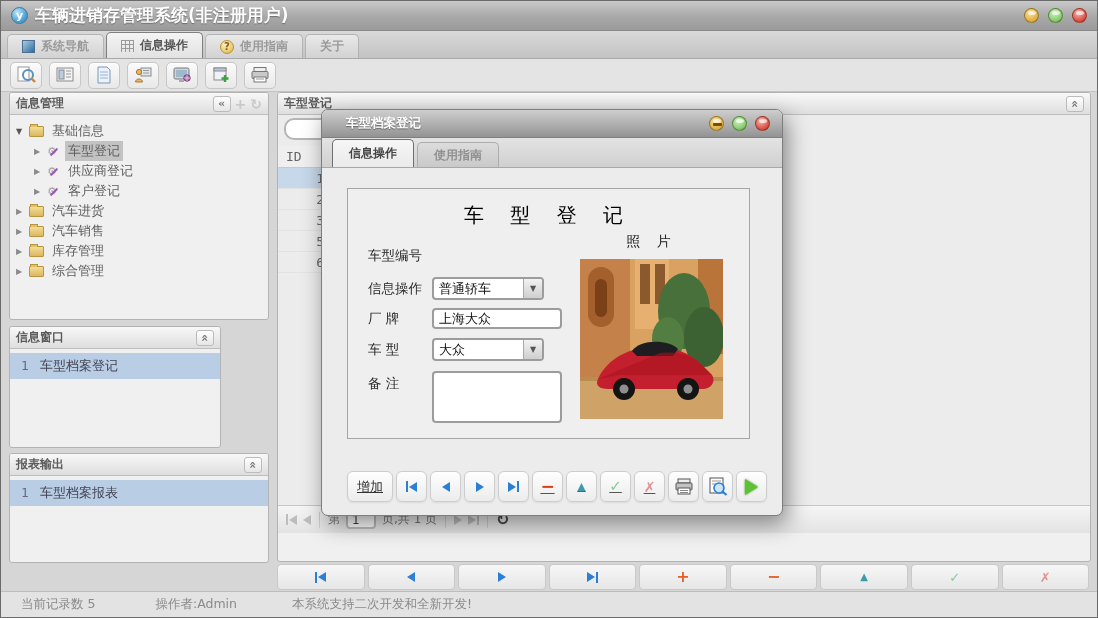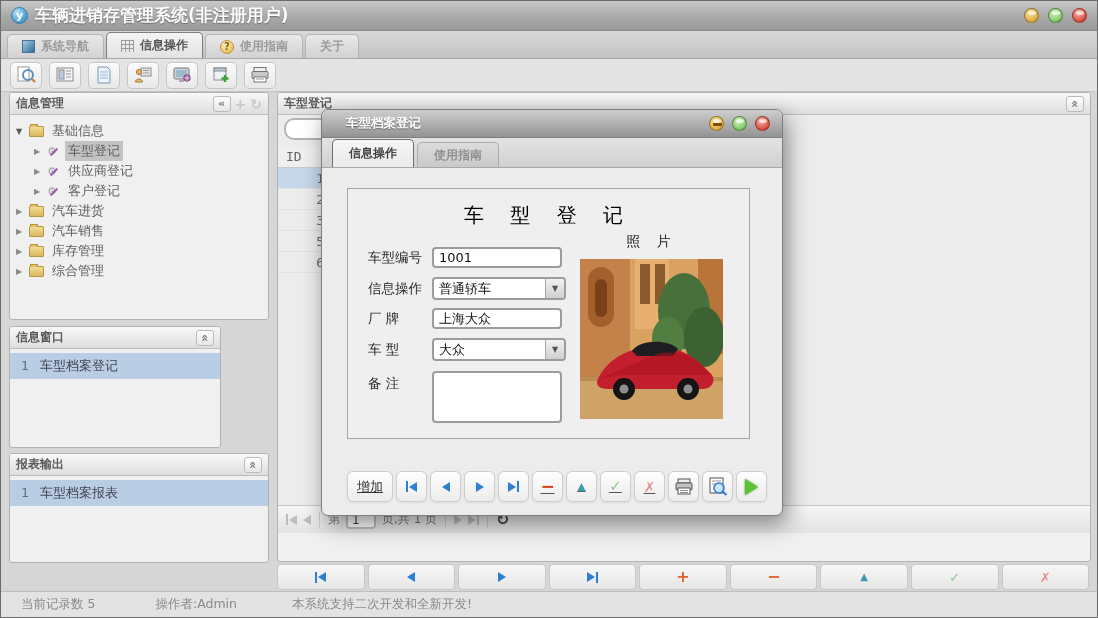--- a/index.html
+++ b/index.html
@@ -129,21 +129,21 @@
     background:linear-gradient(#dcdcdc,#c9c9c9); border:1px solid #adadad; border-bottom:none;
     border-radius:5px 5px 0 0; color:#909090; font-weight:bold; cursor:pointer; }
   .dtab.active { background:linear-gradient(#f6f6f6,#eaeaea); border-color:#6f6f6f; color:#444; height:28px; }
   .formbox { position:absolute; left:25px; top:78px; width:403px; height:251px; background:#efefef;
     border:1px solid #a5a5a5; }
   .form-title { text-align:center; margin-top:13px; font-size:20px; color:#000000; letter-spacing:10px; font-weight:500; }
   .frow { position:absolute; left:20px; display:flex; align-items:center; }
   .frow .flabel { width:64px; font-size:13.5px; color:#2a2a2a; }
   .tinput { width:130px; height:21px; border:2px solid #9c9c9c; border-radius:4px; background:#fff;
     font-size:13px; color:#111; padding:0 5px; font-family:inherit; }
-  .fselect { width:134px; height:23px; border:2px solid #9c9c9c; border-radius:4px; background:#fff;
+  .fselect { width:112px; height:23px; border:2px solid #9c9c9c; border-radius:4px; background:#fff;
     display:flex; align-items:center; cursor:pointer; }
   .fselect .val { flex:1; font-size:13px; color:#111; padding-left:5px; }
   .fselect .dd { width:19px; height:100%; border-left:1px solid #a9a9a9; background:linear-gradient(#f2f2f2,#cfcfcf);
     display:flex; align-items:center; justify-content:center; color:#555; font-size:8px; border-radius:0 2px 2px 0; }
   .farea { width:130px; height:52px; border:2px solid #9c9c9c; border-radius:4px; background:#fff; resize:none; font-family:inherit; }
   .photo-label { position:absolute; left:232px; top:44px; width:143px; text-align:center; font-size:14px; color:#222; letter-spacing:6px; }
   .photo { position:absolute; left:232px; top:70px; width:143px; height:160px; overflow:hidden; }
   .dlg-toolbar { position:absolute; left:25px; bottom:13px; display:flex; gap:3px; }
   .dbtn { height:31px; border:1px solid #cdcdcd; border-radius:6px; background:linear-gradient(#fefefe,#ececec);
     display:flex; align-items:center; justify-content:center; cursor:pointer; box-shadow:0 1px 2px rgba(0,0,0,.08);text-decoration:underline; }
@@ -455,21 +455,20 @@
       <div class="dtab">
         <span>使用指南</span>
       </div>
     </div>
 
     <div class="formbox">
       <div class="form-title">车 型 登 记</div>
 
       <div class="frow" style="top:58px;">
         <span class="flabel">车型编号</span>
-        <input class="tinput" type="text" value="1001" style="">
       </div>
 
       <div class="frow" style="top:88px;">
         <span class="flabel">信息操作</span>
         <div class="fselect">
           <span class="val">普通轿车</span>
           <span class="dd">▼</span>
         </div>
       </div>
 

